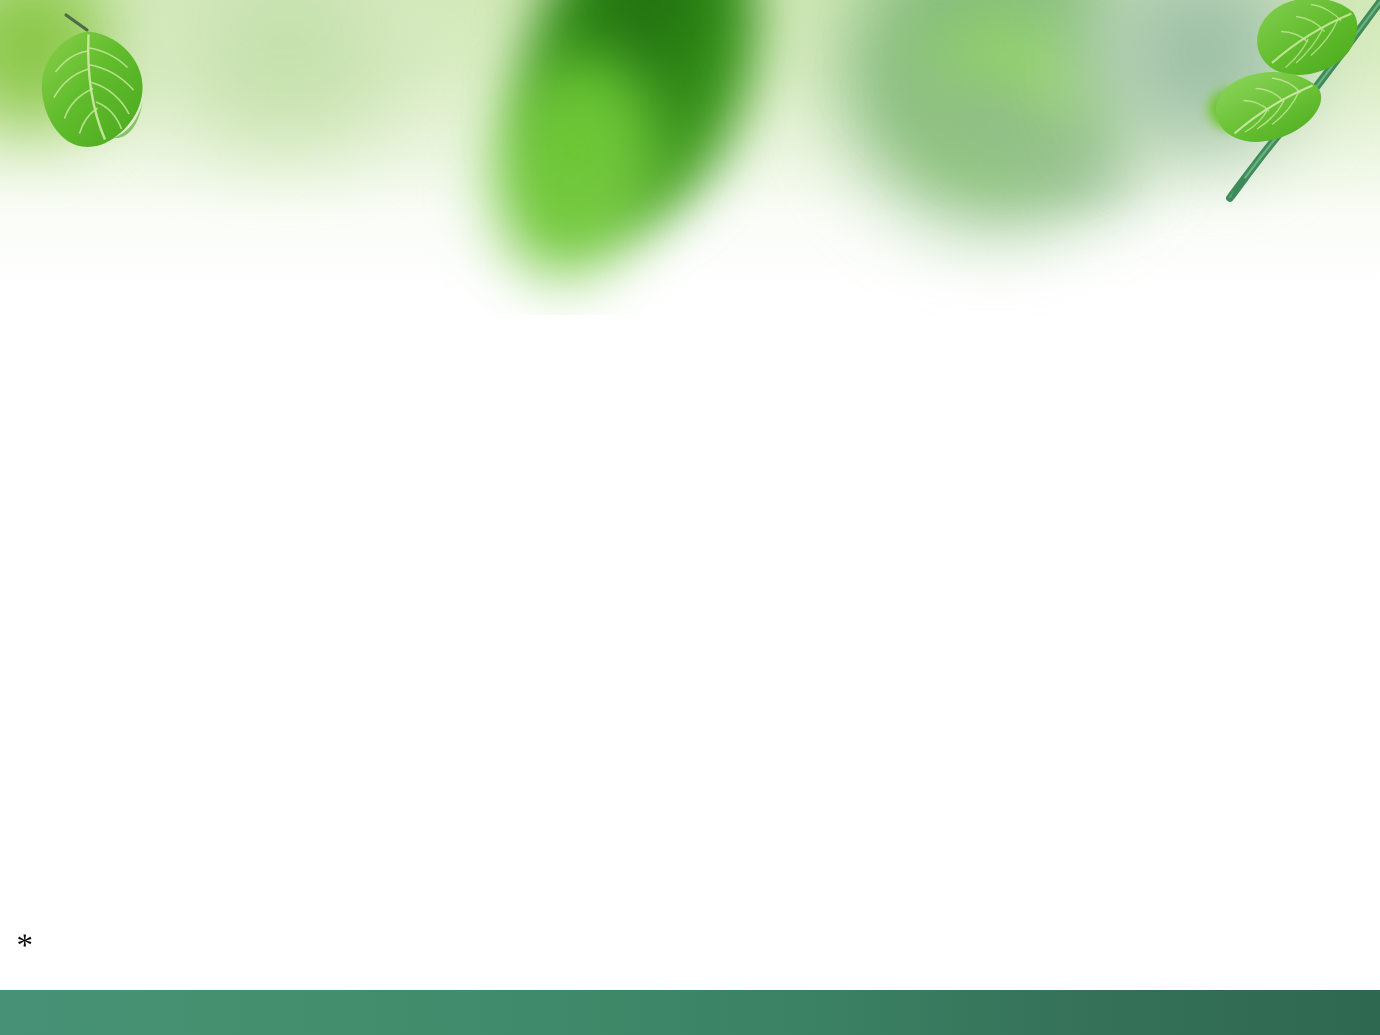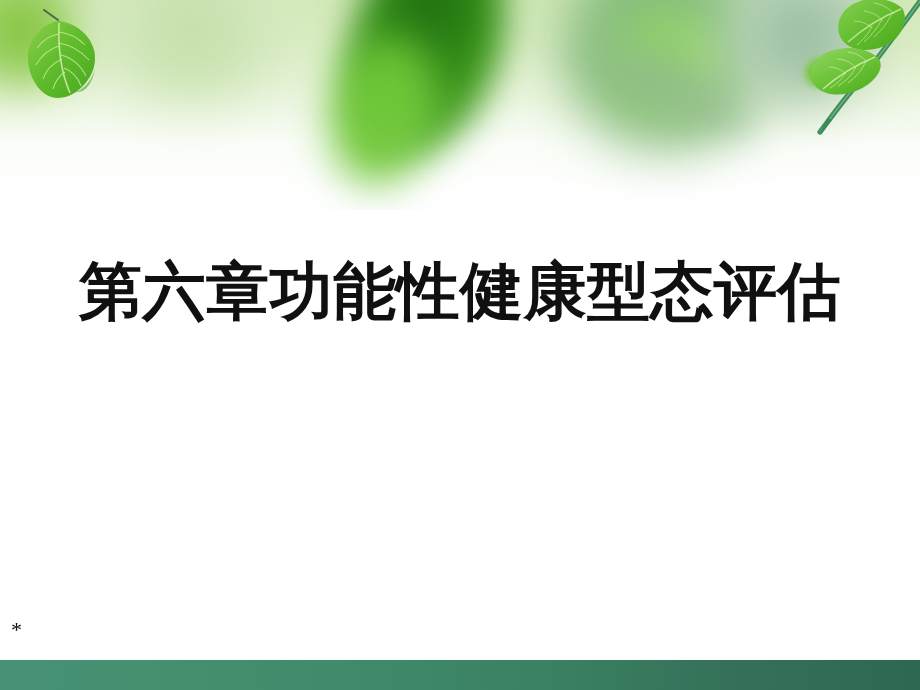--- a/index.html
+++ b/index.html
@@ -250,20 +250,19 @@
         <path d="M61 68 C 57 63, 50 59, 42 58"></path>
         <path d="M50 74 C 46 69, 39 65, 31 65"></path>
         <path d="M40 80 C 36 76, 30 73, 23 73"></path>
       </g>
 
       <path d="M22 124 C 18 130, 15 136, 13 141 C 17 136, 21 131, 26 126 Z" fill="#3d8a58"></path>
     </svg>
 
   </div>
 
-  <h1 class="title">第六章功能性健康型态评估</h1>
 
   <div class="page-mark">*</div>
 
   <div class="footer-topline"></div>
   <div class="footer-band"></div>
 
 </div>
 
 </body></html>

